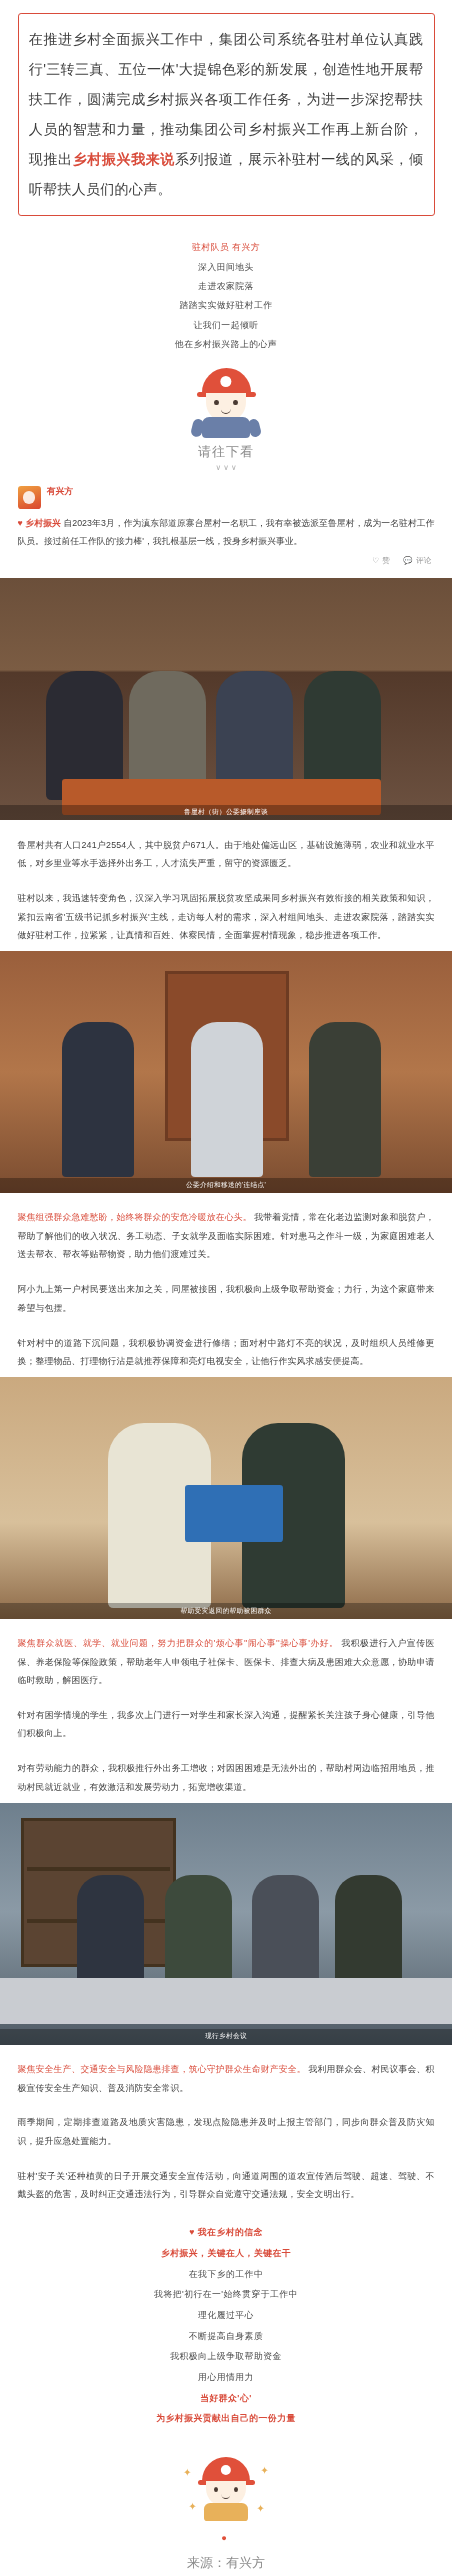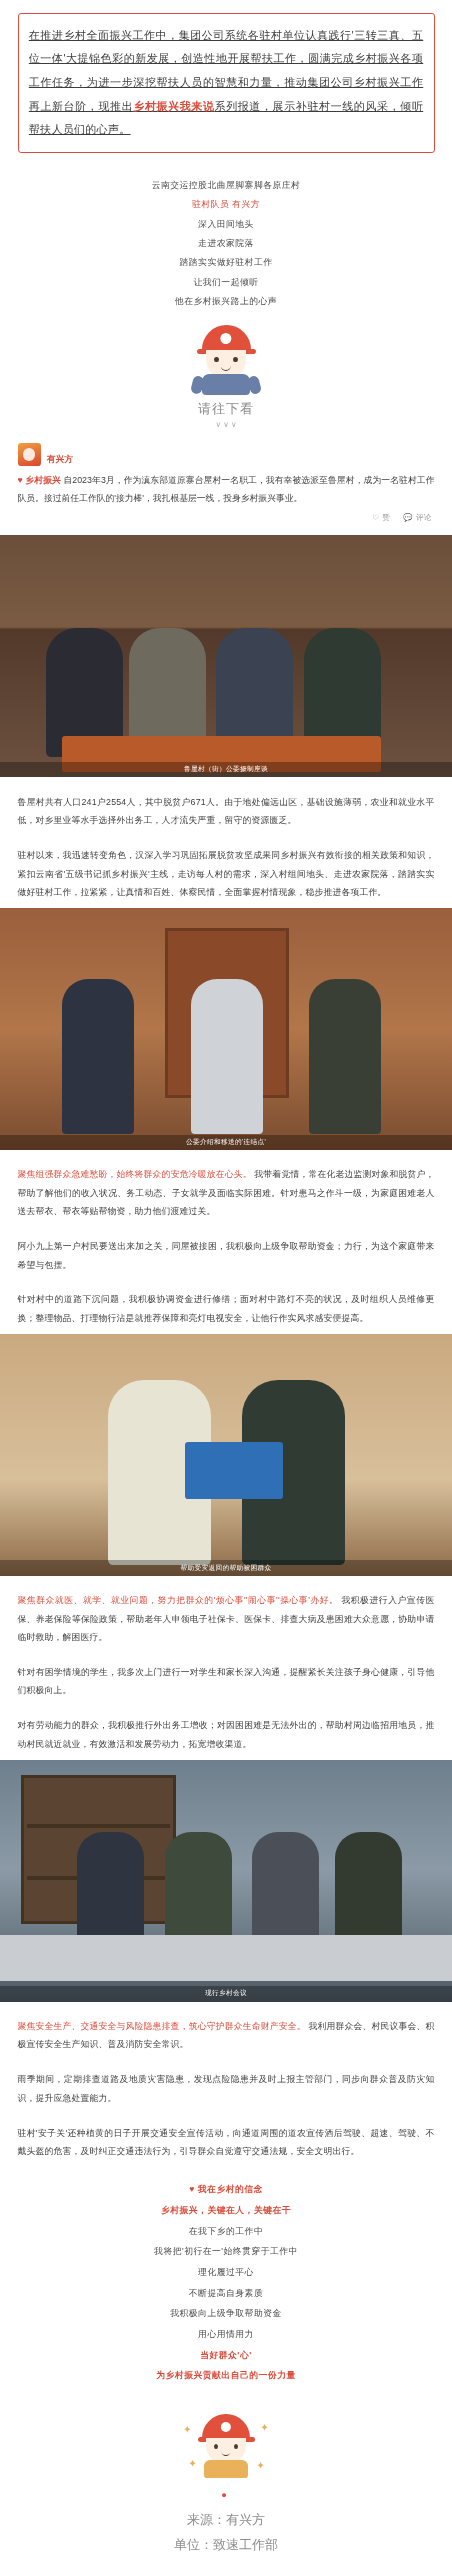--- a/index.html
+++ b/index.html
@@ -22,25 +22,24 @@
 
   
   .intro-wrap {
     padding: 13.4px 17.5px 5.2px 17.5px;
   }
   .intro-box {
     border: 1px solid #d94b3a;
     border-radius: 3.1px;
     padding: 9.3px 10.3px 10.3px 10.3px;
     line-height: 2.15;
-    font-size: 11px;
+    font-size: 14px;
     color: #3d3d3d;
     letter-spacing: 0.3px;
     text-align: justify;
-    text-decoration: underline;
   }
   .intro-box .hl {
     color: #d94b3a;
     font-weight: bold;
   }
 
   
   .center-block {
     text-align: center;
     padding: 17.5px 10.3px 3.1px 10.3px;
@@ -121,21 +120,21 @@
   }
   .scroll-arrow {
     margin-top: 2.1px;
     font-size: 7.7px;
     color: #b0b0b0;
   }
 
   
   .post-head {
     display: flex;
-    align-items: flex-end;
+    align-items: flex-start;
     padding: 12.4px 17.5px 3.1px 17.5px;
   }
   .post-head .avatar {
     width: 23px; height: 23px; border-radius: 3.1px;
     background: linear-gradient(160deg, #f0a040, #d9452f);
     position: relative; flex: 0 0 auto;
   }
   .post-head .avatar:after {
     content: ""; position: absolute; left: 5.2px; top: 5.2px;
     width: 12.4px; height: 12.4px; border-radius: 50%;
@@ -336,21 +335,20 @@
 
 <div class="page">
 
   <div class="intro-wrap">
     <div class="intro-box">
       <span>在推进乡村全面振兴工作中，集团公司系统各驻村单位认真践行'三转三真、五位一体'大提锦色彩的新发展，创造性地开展帮扶工作，圆满完成乡村振兴各项工作任务，为进一步深挖帮扶人员的智慧和力量，推动集团公司乡村振兴工作再上新台阶，现推出</span><span class="hl">乡村振兴我来说</span><span>系列报道，展示补驻村一线的风采，倾听帮扶人员们的心声。</span>
     </div>
   </div>
 
   <div class="center-block">
-    <div class="line">云南交运控股北曲屋脚寨脚各原庄村</div>
     <div class="line red">驻村队员 有兴方</div>
     <div class="line">深入田间地头</div>
     <div class="line">走进农家院落</div>
     <div class="line">踏踏实实做好驻村工作</div>
     <div class="line">让我们一起倾听</div>
     <div class="line">他在乡村振兴路上的心声</div>
   </div>
 
   <div class="mascot-area">
     <div class="mascot">

